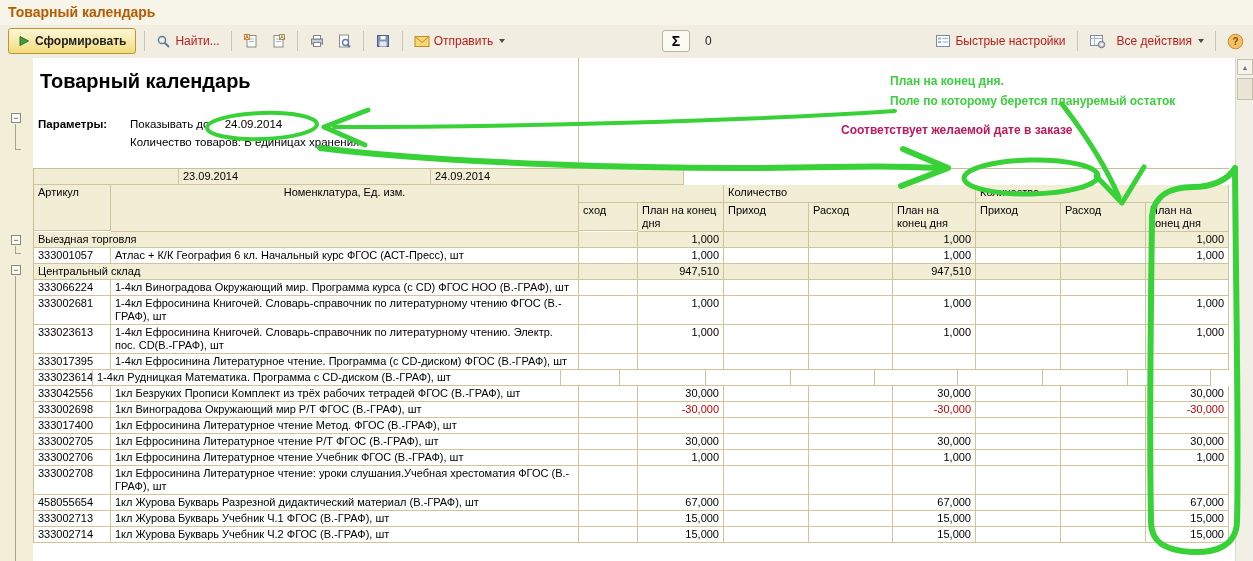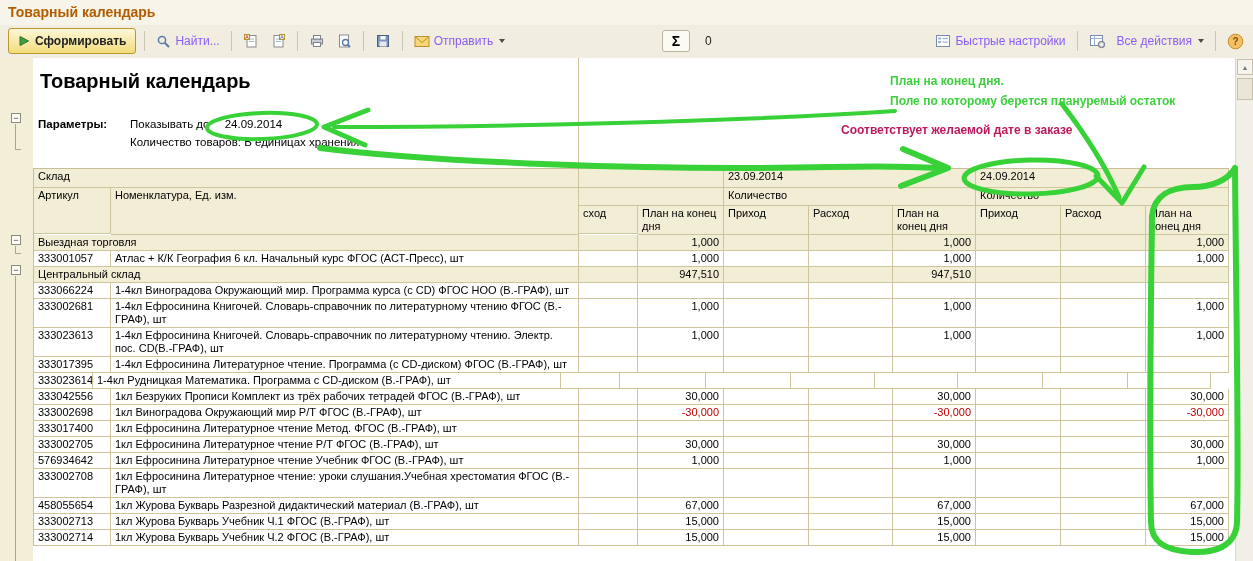--- a/index.html
+++ b/index.html
@@ -8,21 +8,21 @@
   
   .titlebar{position:absolute;left:0;top:0;width:1253px;height:25px;background:#f7f4ea;}
   .app-title{position:absolute;left:8px;top:4px;font-size:14px;font-weight:bold;color:#b35c00;}
   .toolbar{position:absolute;left:0;top:25px;width:1253px;height:33px;background:#f1eee1;
            border-bottom:1px solid #d6d2c0;}
   .tbgroup{position:absolute;top:0;height:32px;display:flex;align-items:center;gap:5px;}
   .tbsep{width:1px;height:20px;background:#c9c5b3;margin:0 3px;}
   .btn-main{display:flex;align-items:center;gap:5px;padding:2px 9px;height:20px;
             border:1px solid #b9962e;border-radius:3px;
             background:linear-gradient(#fdf7d9,#f3dc7c);font-size:12px;font-weight:bold;color:#222;}
-  .tbbtn{display:flex;align-items:center;gap:4px;font-size:12px;color:#8b5cf6;padding:2px 3px;border-radius:2px;}
+  .tbbtn{display:flex;align-items:center;gap:4px;font-size:12px;color:#b91c1c;padding:2px 3px;border-radius:2px;}
   .caret{width:0;height:0;border-left:3.5px solid transparent;border-right:3.5px solid transparent;
          border-top:4px solid #4a4a4a;display:inline-block;margin-left:2px;}
   .sigma-btn{display:flex;align-items:center;justify-content:center;width:26px;height:20px;
              border:1px solid #b9b49e;border-radius:3px;background:#fbfaf3;font-size:14px;font-weight:bold;}
   .sum-val{font-size:12px;color:#222;margin-left:10px;}
   
   .report{position:absolute;left:0;top:58px;width:1253px;height:503px;background:#fff;}
   .margin-strip1{position:absolute;left:0;top:0;width:11px;height:503px;background:#f2eed8;border-right:1px solid #ddd5b6;}
   .margin-strip2{position:absolute;left:11px;top:0;width:22px;height:503px;background:#f2eed8;}
   .expander{position:absolute;width:10px;height:10px;background:#fdfdf8;border:1px solid #8a8a7a;
@@ -188,29 +188,28 @@
     <div class="pline" style="left:97px;top:60px;">
       <span>Показывать до</span>
       <span style="margin-left:12px;">24.09.2014</span>
     </div>
     <div class="pline" style="left:97px;top:78px;">Количество товаров: В единицах хранения</div>
   </div>
 
   <div class="grid">
 
     <div class="frow">
-      <div class="c hb" style="width:545px;height:19px;">Склад</div>
       <div class="c hb" style="width:145px;"></div>
       <div class="c hb" style="width:252px;">23.09.2014</div>
       <div class="c hb" style="width:253px;">24.09.2014</div>
     </div>
 
     <div class="frow">
       <div class="c hb" style="width:77px;height:46px;">Артикул</div>
-      <div class="c hb" style="width:468px;">Номенклатура, Ед. изм.</div>
+      <div class="c hb" style="width:468px;text-align:center;">Номенклатура, Ед. изм.</div>
       <div style="width:650px;">
         <div class="frow">
           <div class="c hb" style="width:145px;height:18px;"></div>
           <div class="c hb" style="width:252px;">Количество</div>
           <div class="c hb" style="width:253px;">Количество</div>
         </div>
         <div class="frow">
           <div class="c hb" style="width:59px;height:28px;">сход</div>
           <div class="c hb" style="width:86px;">План на конец дня</div>
           <div class="c hb" style="width:85px;">Приход</div>
@@ -360,21 +359,21 @@
           <div class="c num" style="width: 59px;"></div>
           <div class="c num" style="width: 86px;">30,000</div>
           <div class="c num" style="width: 85px;"></div>
           <div class="c num" style="width: 84px;"></div>
           <div class="c num" style="width: 83px;">30,000</div>
           <div class="c num" style="width: 85px;"></div>
           <div class="c num" style="width: 85px;"></div>
           <div class="c num" style="width: 83px;">30,000</div>
         </div>
         <div class="trow">
-          <div class="c " style="width: 77px;">576934642</div>
+          <div class="c " style="width: 77px;">333002706</div>
           <div class="c " style="width: 468px;">1кл Ефросинина Литературное чтение Учебник ФГОС (В.-ГРАФ), шт</div>
           <div class="c num" style="width: 59px;"></div>
           <div class="c num" style="width: 86px;">1,000</div>
           <div class="c num" style="width: 85px;"></div>
           <div class="c num" style="width: 84px;"></div>
           <div class="c num" style="width: 83px;">1,000</div>
           <div class="c num" style="width: 85px;"></div>
           <div class="c num" style="width: 85px;"></div>
           <div class="c num" style="width: 83px;">1,000</div>
         </div>

